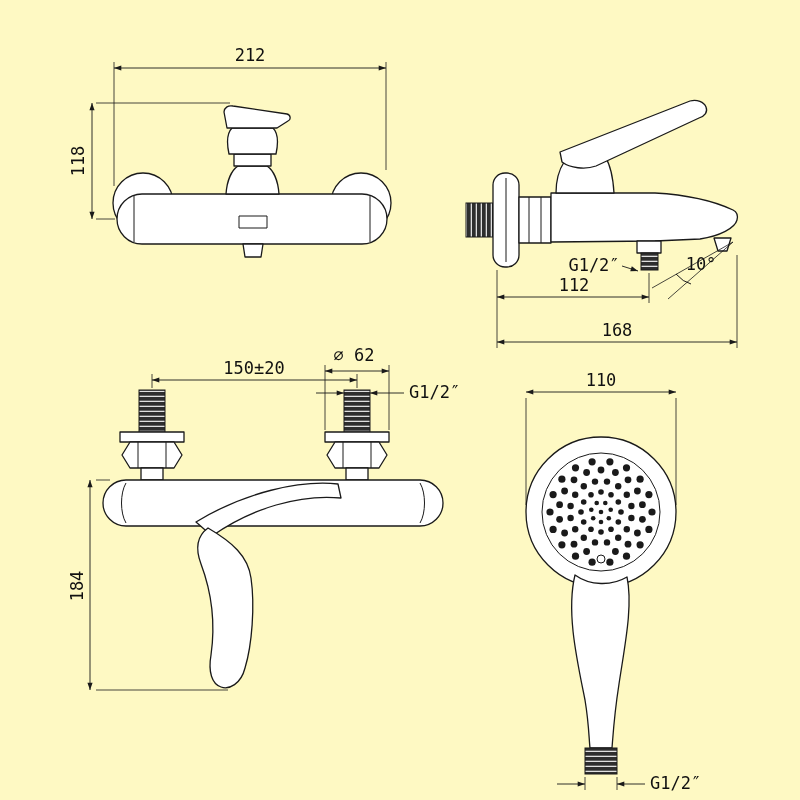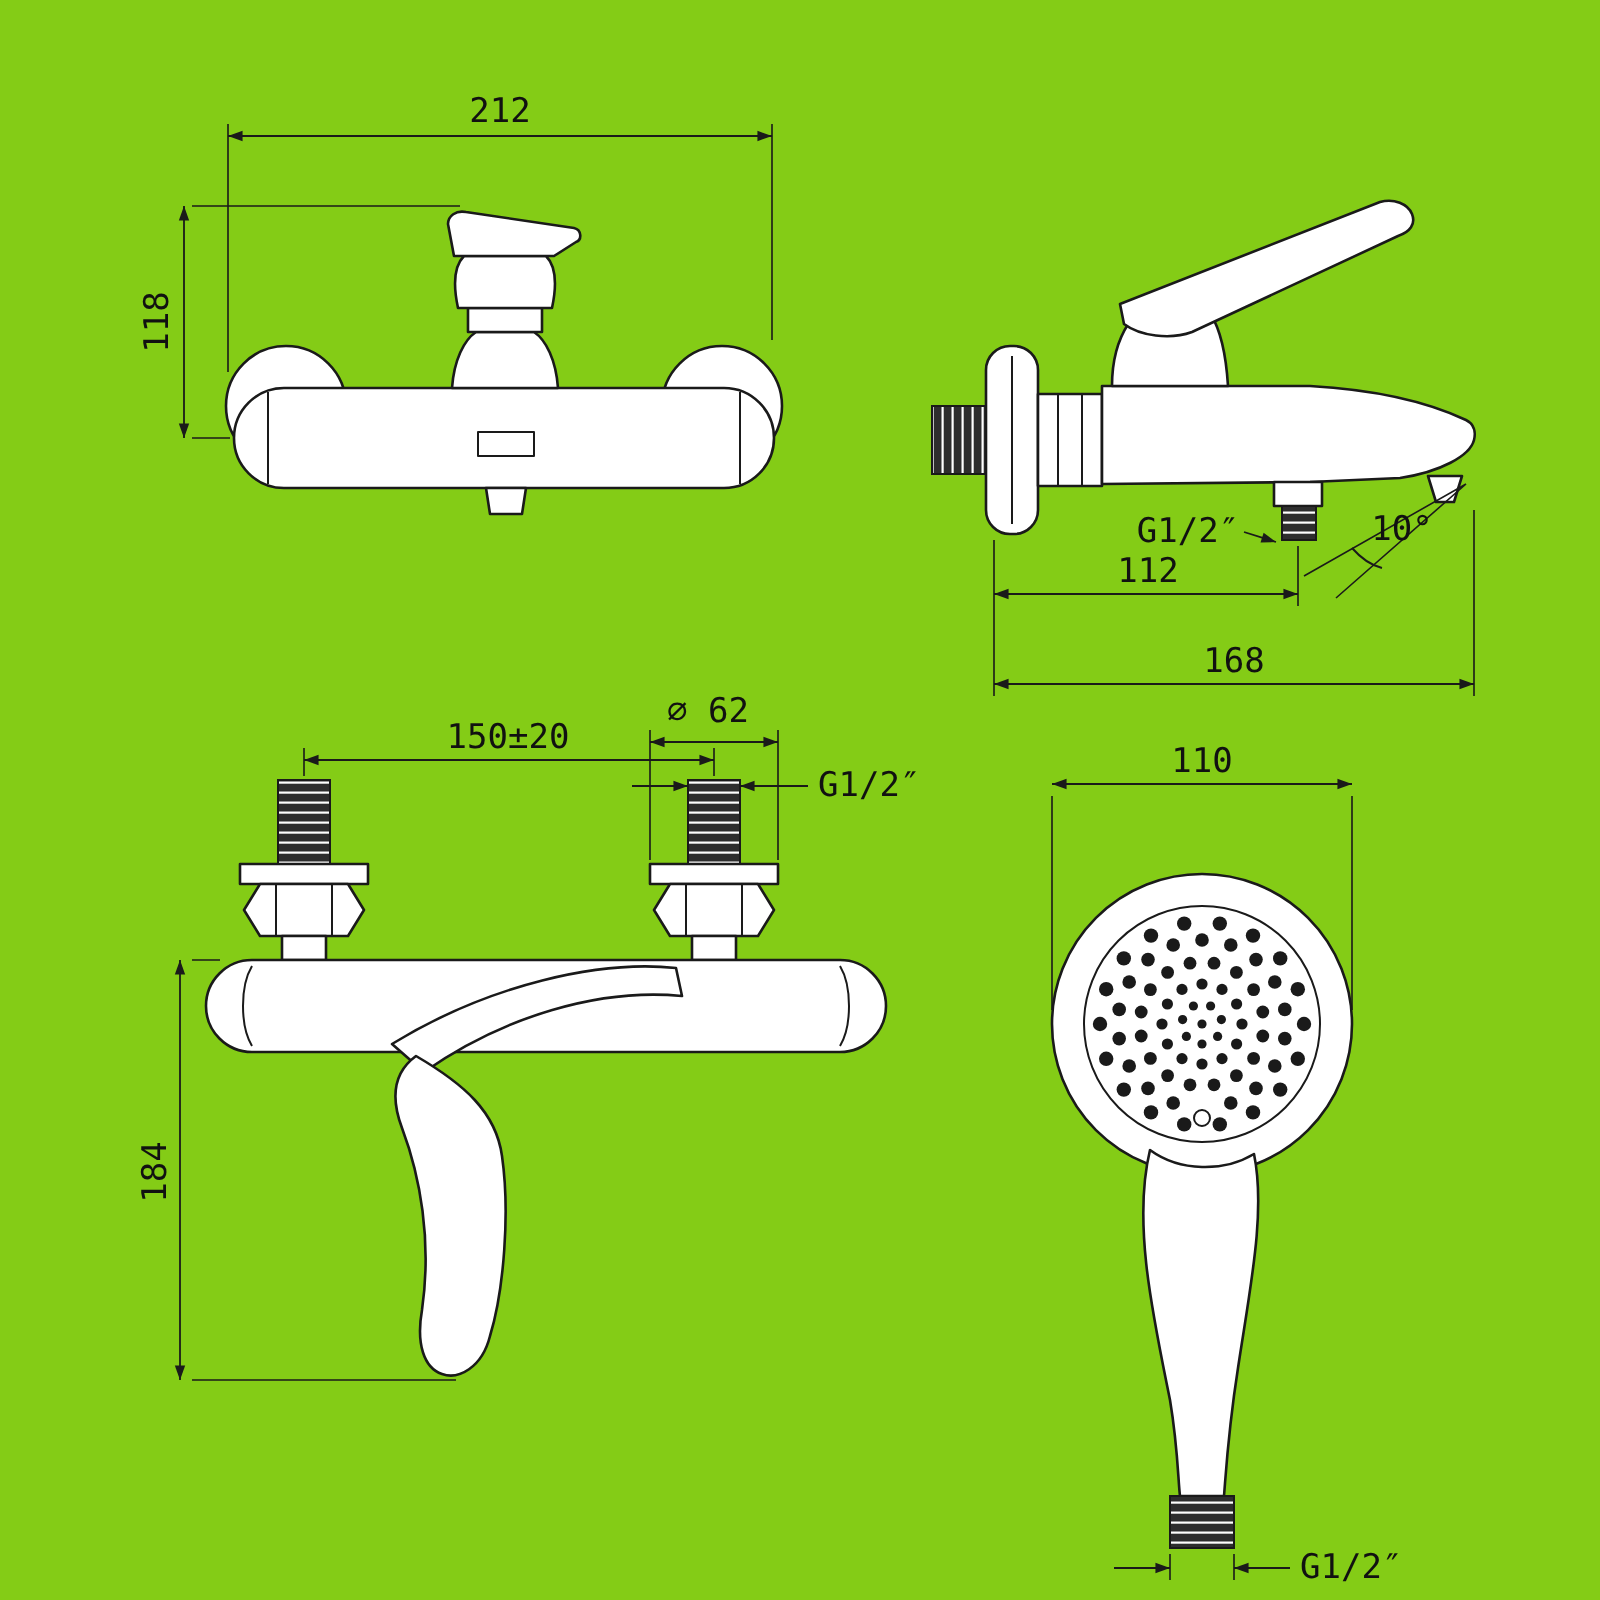--- a/index.html
+++ b/index.html
@@ -1,16 +1,16 @@
 <!DOCTYPE html>
 <html><head>
 <meta charset="utf-8">
 <style>
   html,body{margin:0;padding:0;background:#ffffff;}
-  .page{width:800px;height:800px;background:#84cc16;position:relative;overflow:hidden;}
+  .page{width:800px;height:800px;background:#fef9c3;position:relative;overflow:hidden;}
   svg{display:block;}
   .outline{fill:#ffffff;stroke:#1a1a1a;stroke-width:1.3;stroke-linejoin:round;}
   .detail{fill:none;stroke:#1a1a1a;stroke-width:1;stroke-linejoin:round;}
   .dim{stroke:#1a1a1a;stroke-width:0.9;fill:none;}
   .ext{stroke:#1a1a1a;stroke-width:0.8;fill:none;}
   text.dimtext{font-family:"DejaVu Sans Mono","Liberation Mono",monospace;font-size:17px;fill:#111;}
 </style>
 </head>
 <body>
 

